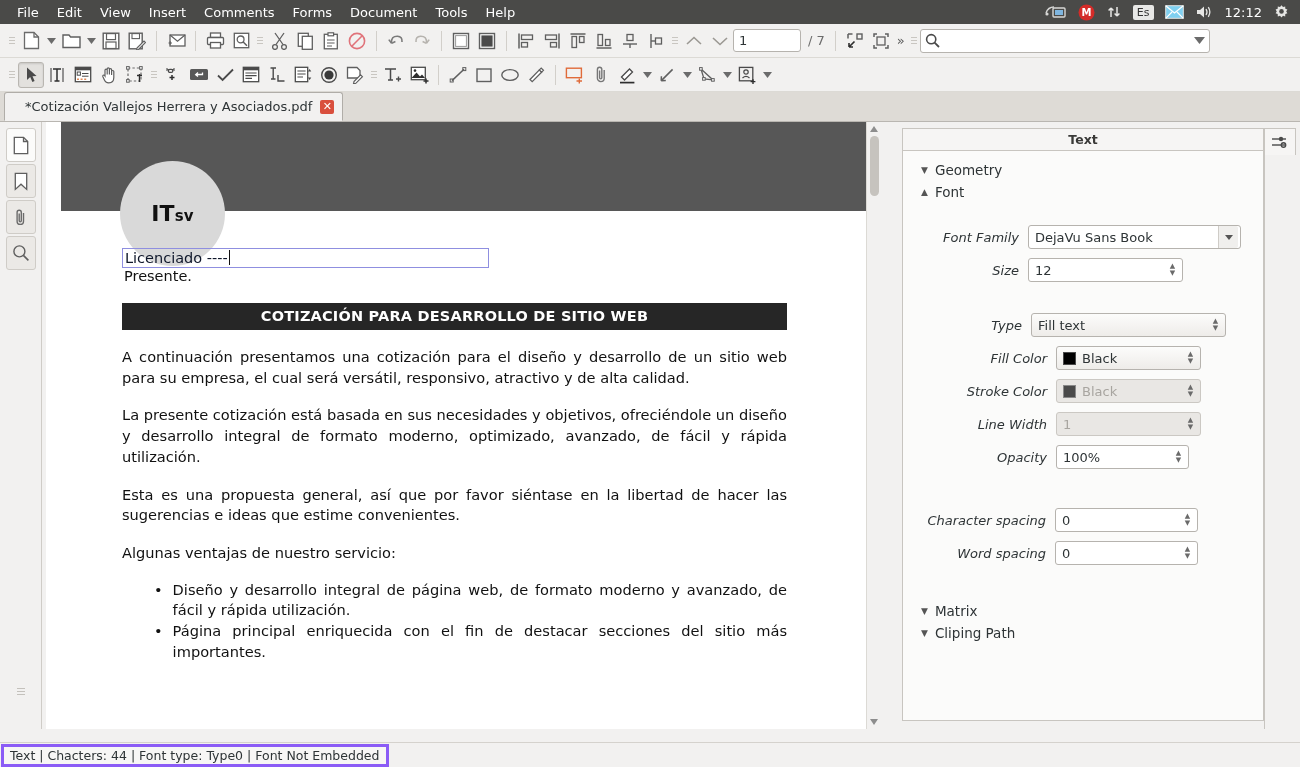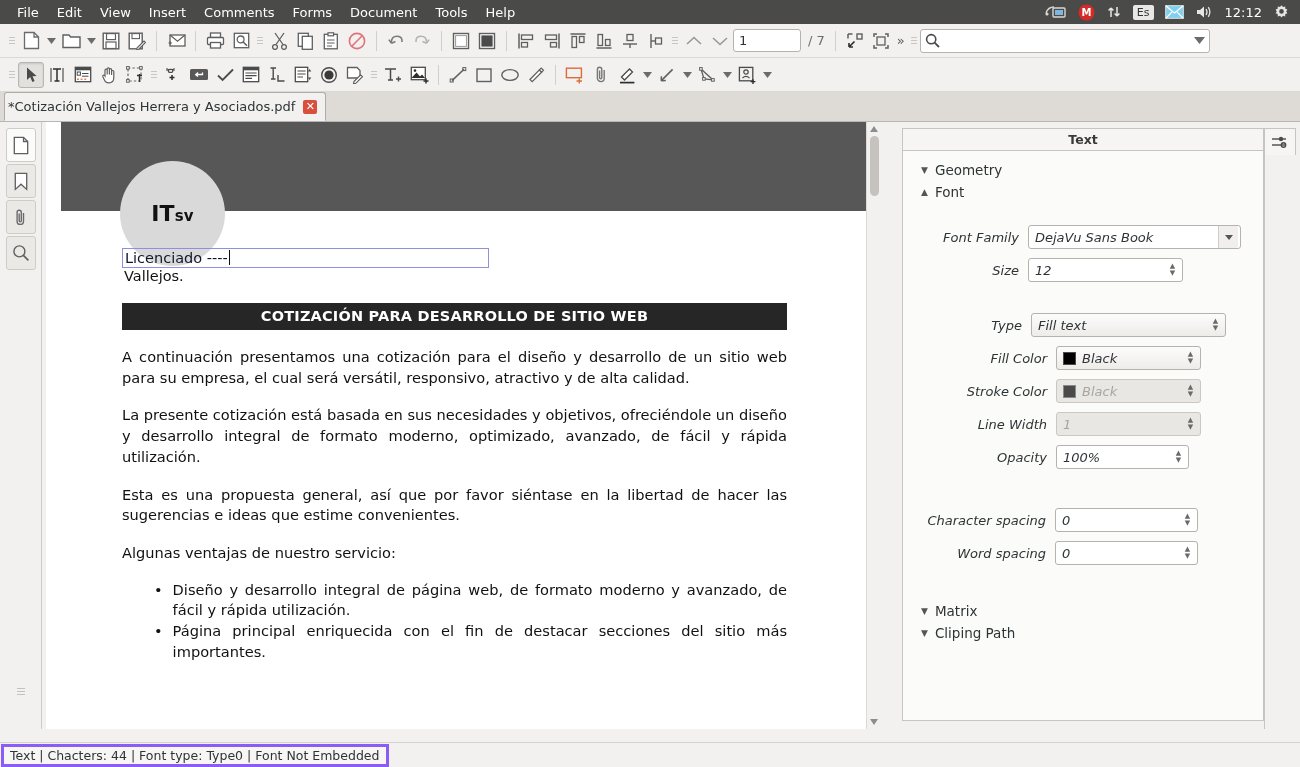--- a/index.html
+++ b/index.html
@@ -113,21 +113,21 @@
     padding-left: 4px;
     border-bottom: 1px solid #b9b6b1;
   }
   #doctab {
     height: 29px;
     background: #f2f1f0;
     border: 1px solid #b0ada8;
     border-bottom: 1px solid #f2f1f0;
     border-radius: 3px 3px 0 0;
     display: flex; align-items: center;
-    padding: 0 8px 0 3px;
+    padding: 0 8px 0 20px;
     gap: 8px;
   }
   #doctab .tab-label { font-size: 13px; color: #2e3436; white-space: nowrap; }
   .tab-close {
     width: 14px; height: 14px;
     background: #d94f3d;
     border-radius: 2px;
     color: #fff; font-size: 11px; line-height: 14px;
     text-align: center;
     font-family: "DejaVu Sans", sans-serif;
@@ -321,21 +321,21 @@
     background: #ffffff;
     display: flex; align-items: center;
     padding: 0 2px 0 6px;
     font-size: 13px; color: #2e3436;
   }
   .ctl.disabled {
     background: #e9e7e4;
     color: #a8a5a0;
     border-color: #cbc8c3;
   }
-  .ctl .val { flex: 1; white-space: nowrap; overflow: hidden; font-style: italic; }
+  .ctl .val { flex: 1; white-space: nowrap; overflow: hidden; }
   .combo-arrow {
     width: 20px; height: 22px;
     border-left: 1px solid #cfccc7;
     background: #f0efed;
     display: flex; align-items: center; justify-content: center;
     color: #555; font-size: 8px;
     border-radius: 0 2px 2px 0;
     flex: none;
   }
   .spin {
@@ -920,21 +920,21 @@
       <div id="page-header-band">
         <div id="logo">
           <span class="logo-text"><span>IT</span><span class="sm">sv</span></span>
         </div>
       </div>
       <div class="doc-body">
 
         <div class="sel-box">
           <div class="line1"><span>Licenciado ----</span><span class="caret"></span></div>
         </div>
-        <div class="presente">Vallejos.</div>
+        <div class="presente">Presente.</div>
 
         <div class="banner">COTIZACIÓN PARA DESARROLLO DE SITIO WEB</div>
 
         <div class="para">A continuación presentamos una cotización para el diseño y desarrollo de un sitio web para su empresa, el cual será versátil, responsivo, atractivo y de alta calidad.</div>
         <div class="para">La presente cotización está basada en sus necesidades y objetivos, ofreciéndole un diseño y desarrollo integral de formato moderno, optimizado, avanzado, de fácil y rápida utilización.</div>
         <div class="para">Esta es una propuesta general, así que por favor siéntase en la libertad de hacer las sugerencias e ideas que estime convenientes.</div>
         <div class="para">Algunas ventajas de nuestro servicio:</div>
 
         <div class="bullets">
           <div class="bullet">

